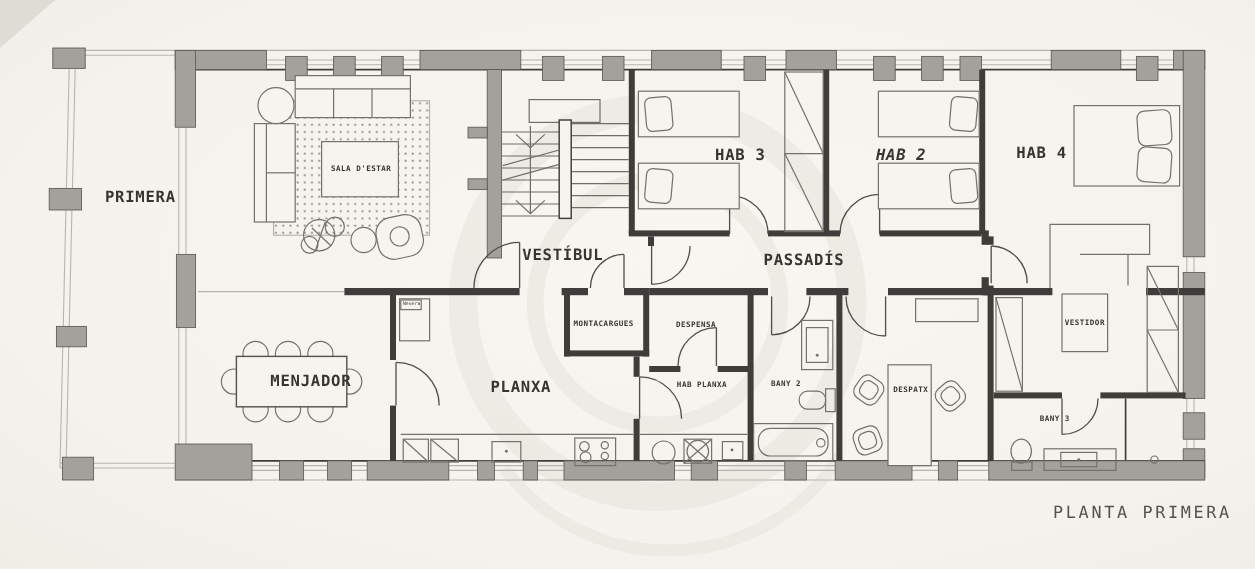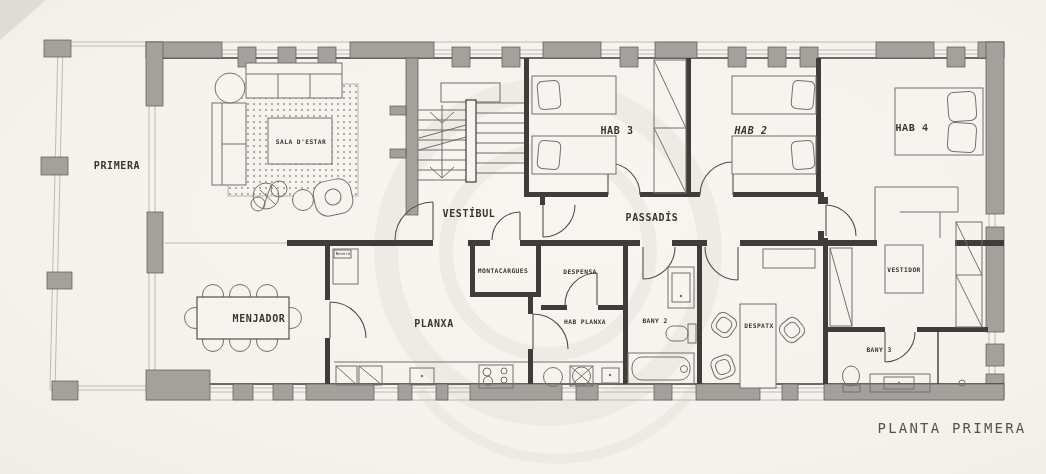--- a/index.html
+++ b/index.html
@@ -12,21 +12,21 @@
     background:radial-gradient(ellipse at 55% 45%, #f8f6f1 0%, #f4f2ec 70%, #efede6 100%);}
   svg{position:absolute;left:0;top:0;}
   .wl{fill:var(--wall);stroke:var(--wall-edge);stroke-width:.7;}
   .dk{fill:var(--ink);}
   .tn{stroke:var(--thin);stroke-width:.9;fill:none;}
   .ol{stroke:var(--ink);stroke-width:1.4;fill:none;}
   .fn{stroke:var(--fur);stroke-width:1;fill:none;}
   .fp{stroke:var(--fur);stroke-width:1;fill:var(--paper);}
   .door{stroke:#514f4a;stroke-width:1.1;fill:none;}
   .st{stroke:#6f6d68;stroke-width:1;fill:none;}
-  .lbl{position:absolute;transform:translate(-50%,-50%);font-size:10px;letter-spacing:.6px;
+  .lbl{position:absolute;transform:translate(-50%,-50%);font-size:13px;letter-spacing:.6px;
        color:var(--text);white-space:nowrap;font-weight:bold;}
   .sm{font-size:6.3px;letter-spacing:.4px;}
   .xs{font-size:4px;letter-spacing:0;font-weight:normal;}
   .title{position:absolute;transform:translate(-50%,-50%);font-size:14px;letter-spacing:2.2px;
        color:#55534e;white-space:nowrap;}
   .corner-shadow{position:absolute;left:0;top:0;width:0;height:0;
        border-left:46px solid rgba(110,105,95,.14);border-bottom:40px solid transparent;}
 </style>
 </head>
 <body>
@@ -345,22 +345,22 @@
     <circle cx="291" cy="318" r="10.5" fill="#ccc9c3" class="fn"></circle>
     <rect x="197" y="297" width="92" height="42" fill="var(--paper)" stroke="#55534e" stroke-width="1.2"></rect>
   </g>
 </svg>
 
   <span class="lbl" style="left:117px;top:165px;">PRIMERA</span>
   <span class="lbl sm" style="left:301px;top:141px;">SALA D'ESTAR</span>
   <span class="lbl" style="left:469px;top:213px;">VESTÍBUL</span>
   <span class="lbl" style="left:617px;top:130px;">HAB 3</span>
   <span class="lbl" style="left:751px;top:130px;font-style:italic;">HAB 2</span>
-  <span class="lbl" style="left:912px;top:128px;font-family:Liberation Mono, monospace;">HAB 4</span>
-  <span class="lbl" style="left:652px;top:217px;">PASSADÍS</span>
+  <span class="lbl" style="left:868px;top:128px;">HAB 4</span>
+  <span class="lbl" style="left:670px;top:217px;">PASSADÍS</span>
   <span class="lbl" style="left:243px;top:318px;padding-left:32px;">MENJADOR</span>
   <span class="lbl" style="left:434px;top:323px;">PLANXA</span>
   <span class="lbl sm" style="left:503px;top:270px;">MONTACARGUES</span>
   <span class="lbl sm" style="left:580px;top:271px;">DESPENSA</span>
   <span class="lbl sm" style="left:585px;top:321px;">HAB PLANXA</span>
   <span class="lbl sm" style="left:655px;top:320px;">BANY 2</span>
   <span class="lbl sm" style="left:759px;top:325px;">DESPATX</span>
   <span class="lbl sm" style="left:904px;top:269px;">VESTIDOR</span>
   <span class="lbl sm" style="left:879px;top:349px;">BANY 3</span>
   <span class="lbl xs" style="left:343px;top:253px;">Nevera</span>

